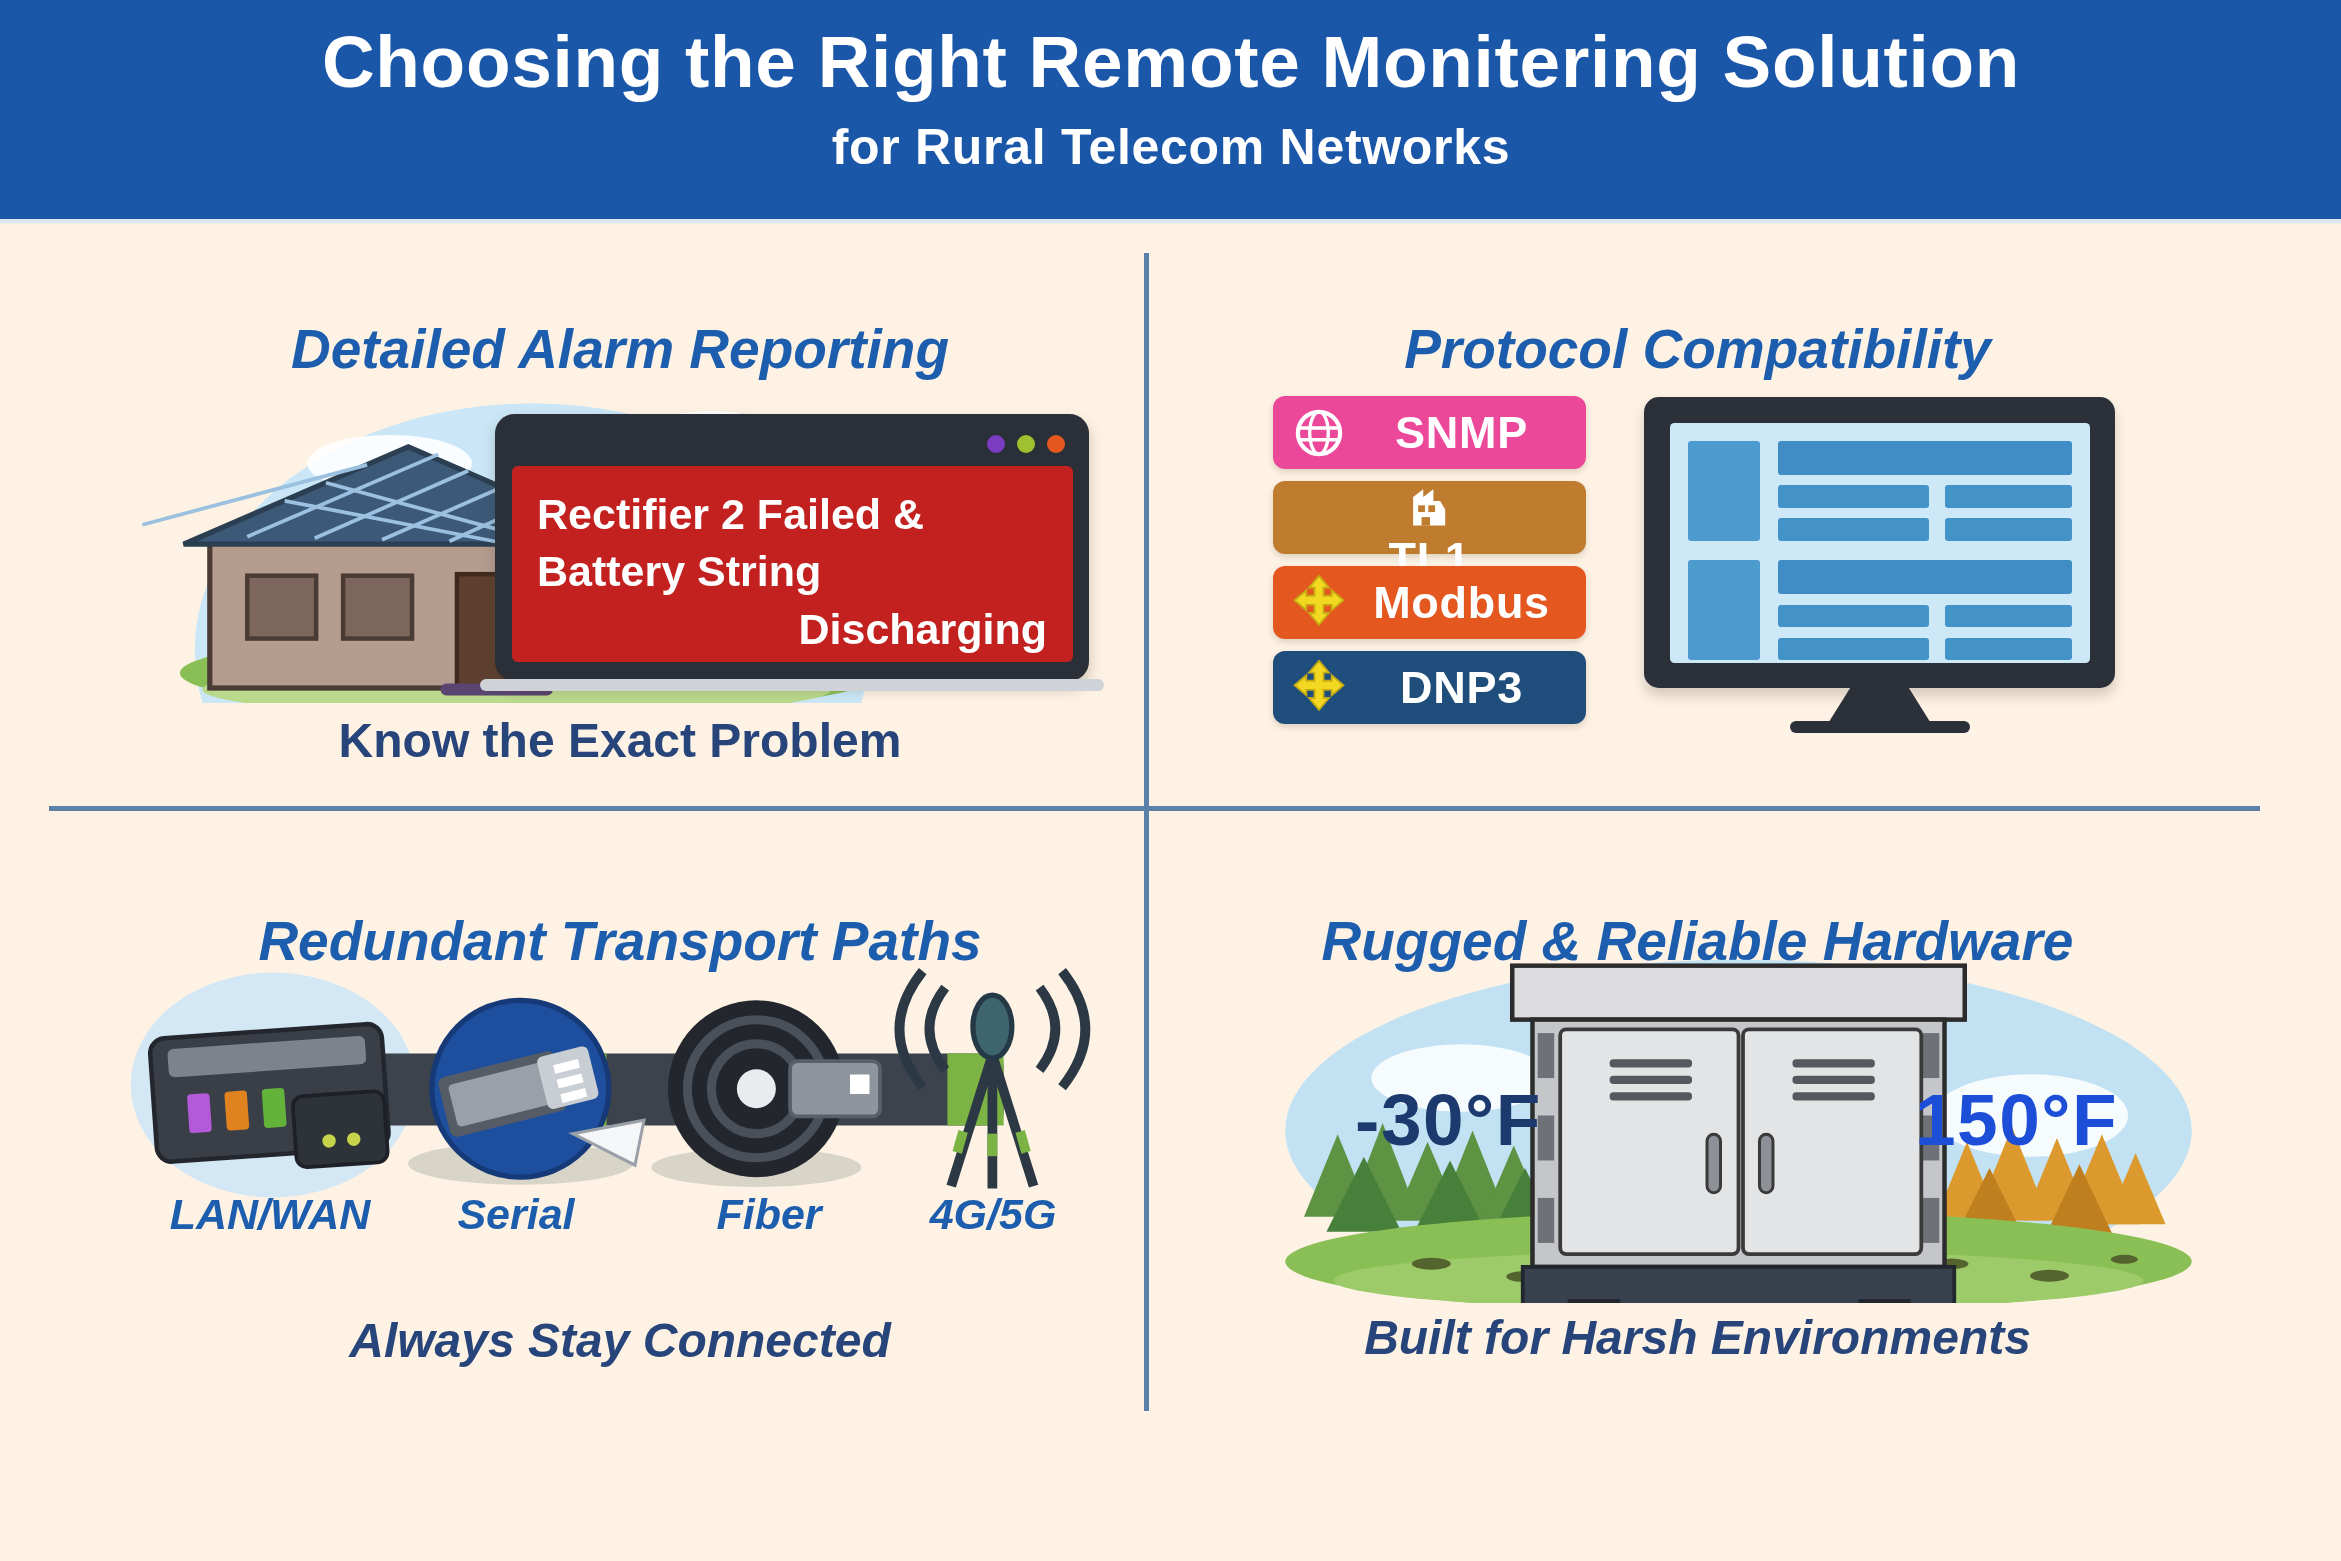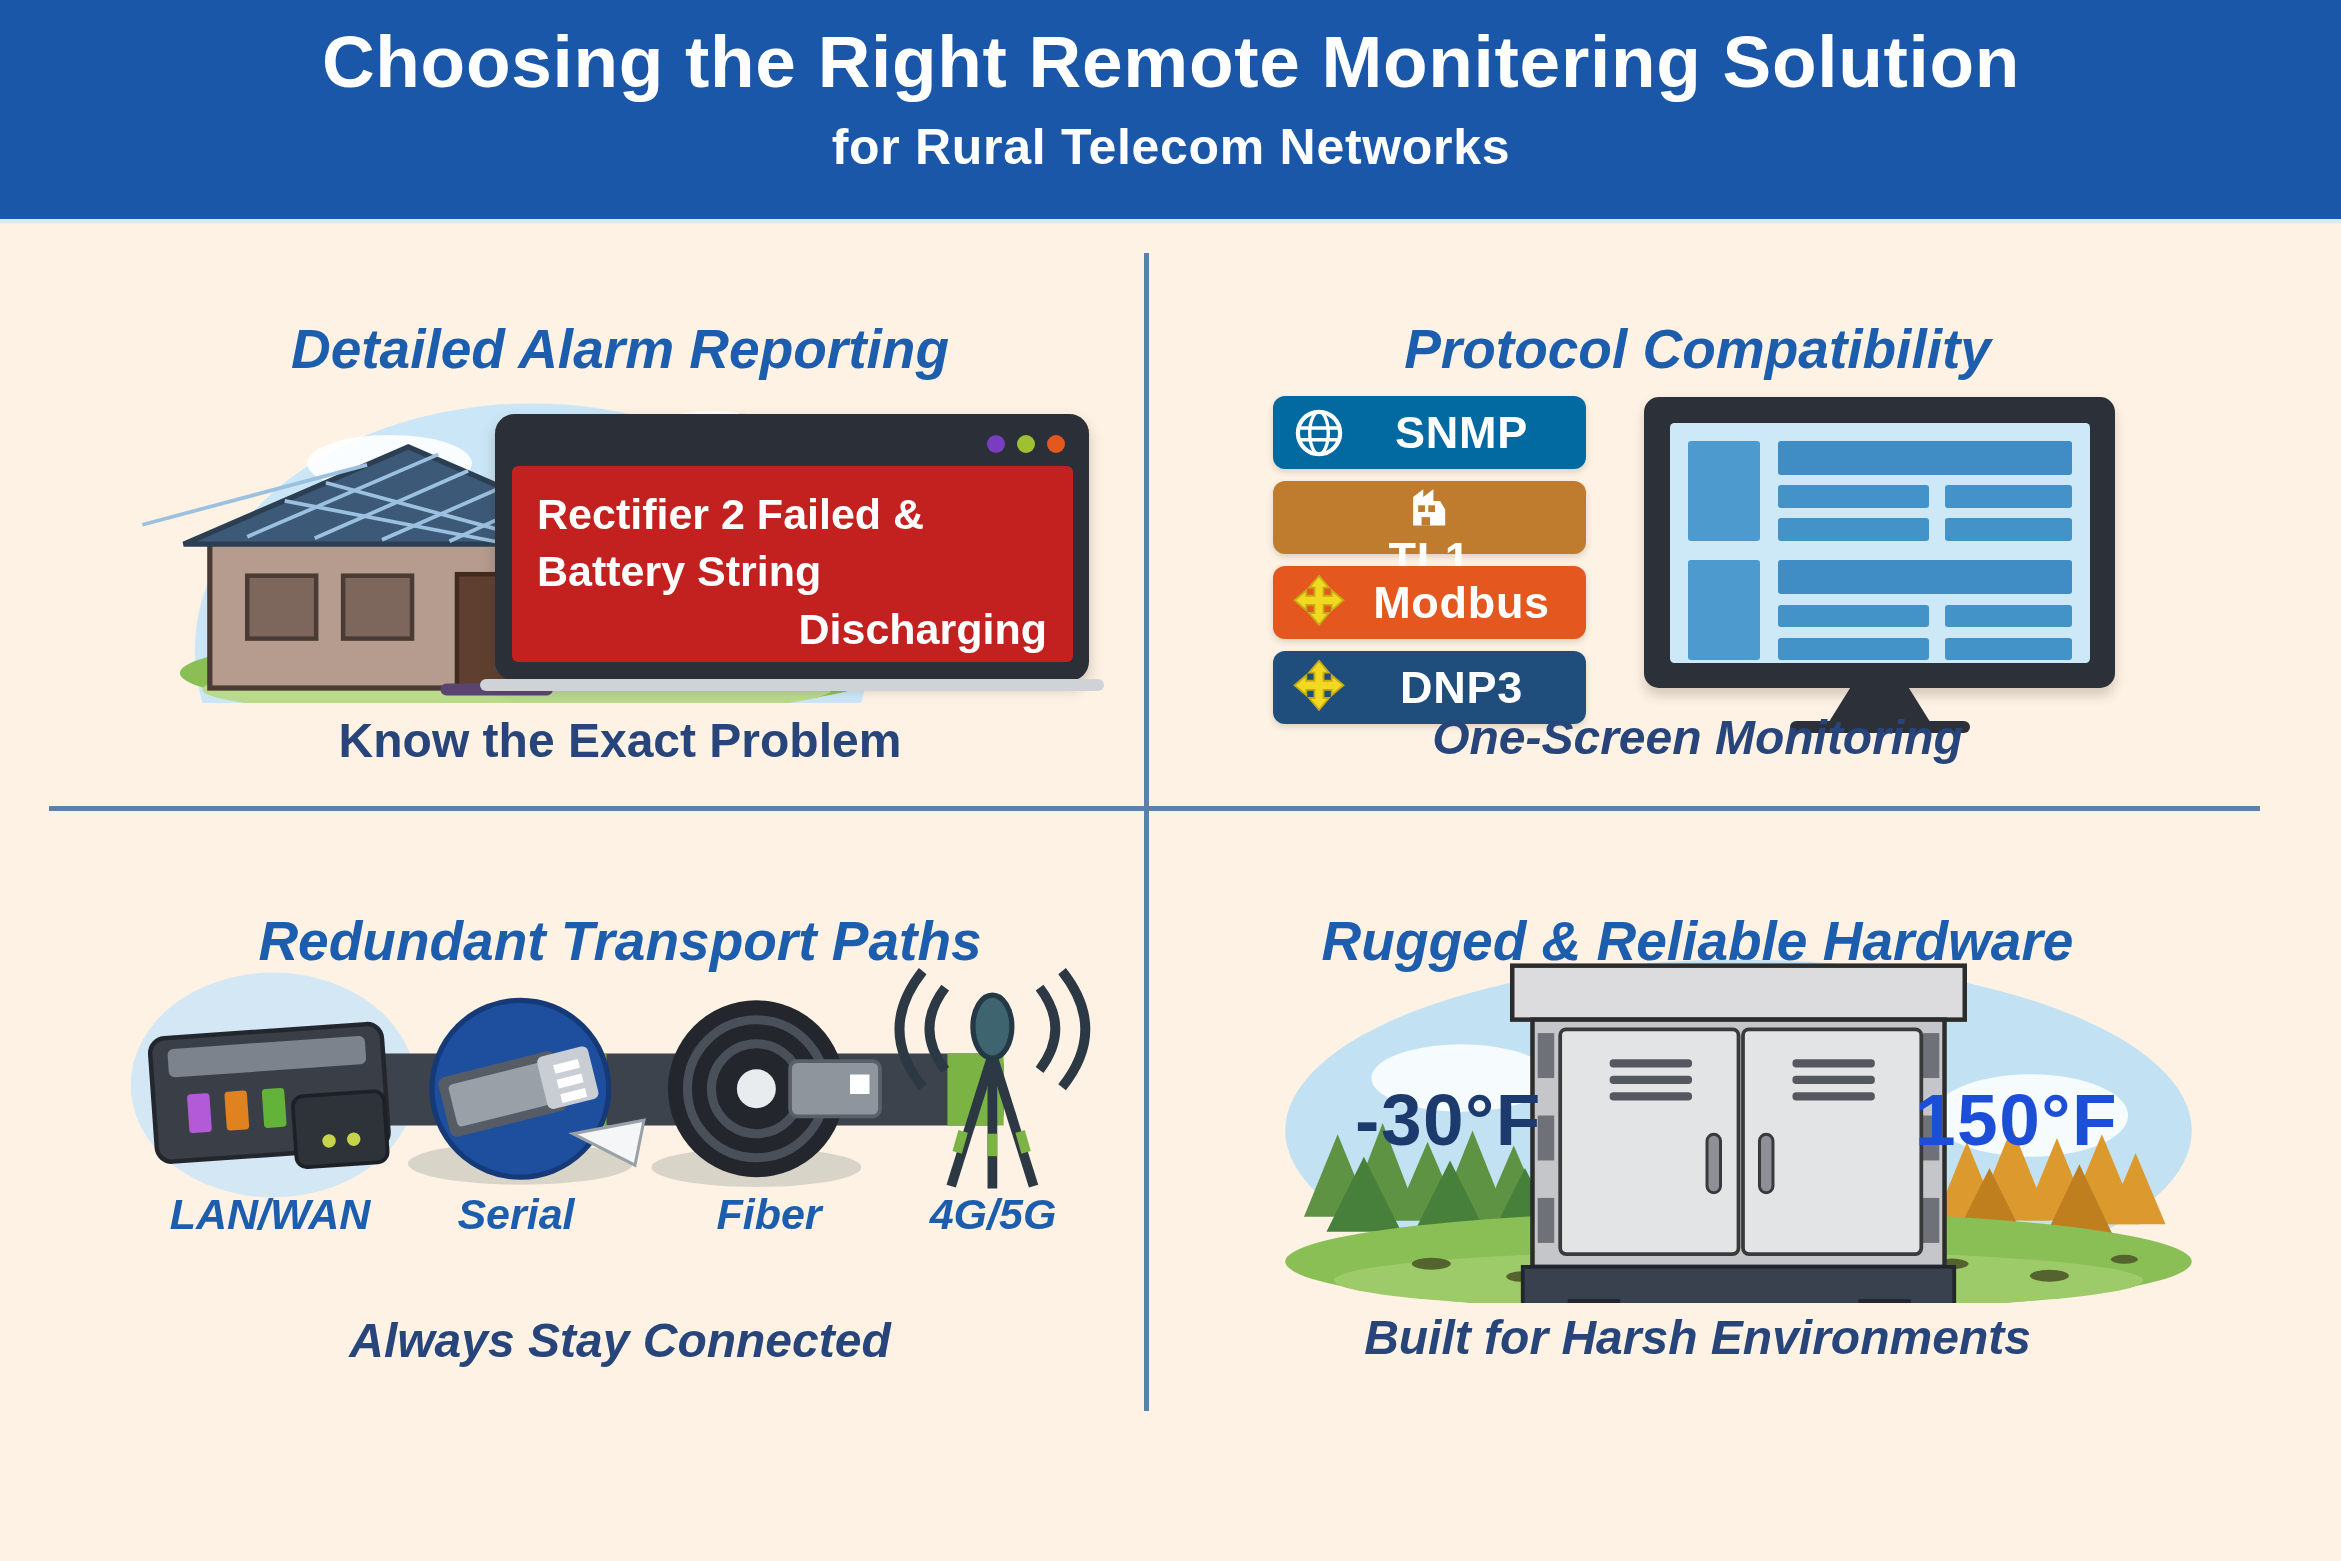--- a/index.html
+++ b/index.html
@@ -51,21 +51,21 @@
               border-radius:6px;}
 
   
   .badges{position:absolute;left:1273px;top:396px;width:313px;display:flex;
           flex-direction:column;gap:12px;}
   .badge{height:73px;border-radius:12px;display:flex;align-items:center;padding:0 13.5px;
          box-sizing:border-box;box-shadow:0 3px 6px rgba(80,60,30,.18);}
   .badge .bicon{width:64px;height:52px;display:flex;align-items:center;justify-content:center;}
   .badge .blabel{flex:1;text-align:center;color:#ffffff;font-weight:700;font-size:45px;
                  letter-spacing:0.7px;}
-  .badge.snmp{background:#0369a1;}
+  .badge.snmp{background:#ec4899;}
   .badge.tl1{background:#bf7c2e;flex-direction:column;}
   .badge.modbus{background:#e4571e;}
   .badge.dnp3{background:#1f4e7c;}
 
   .monitor{position:absolute;left:1644px;top:397px;width:471px;height:291px;background:#2c3038;
            border-radius:15px;box-shadow:0 7.5px 12px rgba(60,50,40,.2);}
   .monitor-screen{position:absolute;left:25.5px;top:25.5px;right:25.5px;bottom:25.5px;background:#cde9f8;
                   border-radius:4.5px;padding:18px;box-sizing:border-box;display:flex;
                   flex-direction:column;gap:19.5px;}
   .mgroup{flex:1;display:flex;gap:18px;}
@@ -239,21 +239,20 @@
               <div class="mbar-s1"></div>
               <div class="mbar-s2"></div>
             </div>
         </div>
       </div>
     </div>
   </div>
   <div class="monitor-neck"></div>
   <div class="monitor-foot"></div>
 
-  <div class="qcap italic cap-protocol">One-Screen Monitoring</div>
 
   <h2 class="qhead h-transport">Redundant Transport Paths</h2>
 
   <svg class="scene-transport" viewBox="0 0 1360 320">
     <ellipse cx="215" cy="160" rx="190" ry="150" fill="#d3e7f4"></ellipse>
     <ellipse cx="545" cy="265" rx="150" ry="28" fill="#d8d4c8"></ellipse>
     <ellipse cx="860" cy="270" rx="140" ry="26" fill="#d8d4c8"></ellipse>
 
     <rect x="250" y="118" width="940" height="96" rx="16" fill="#3d434c"></rect>
     <rect x="575" y="118" width="85" height="96" fill="#7cb345"></rect>

